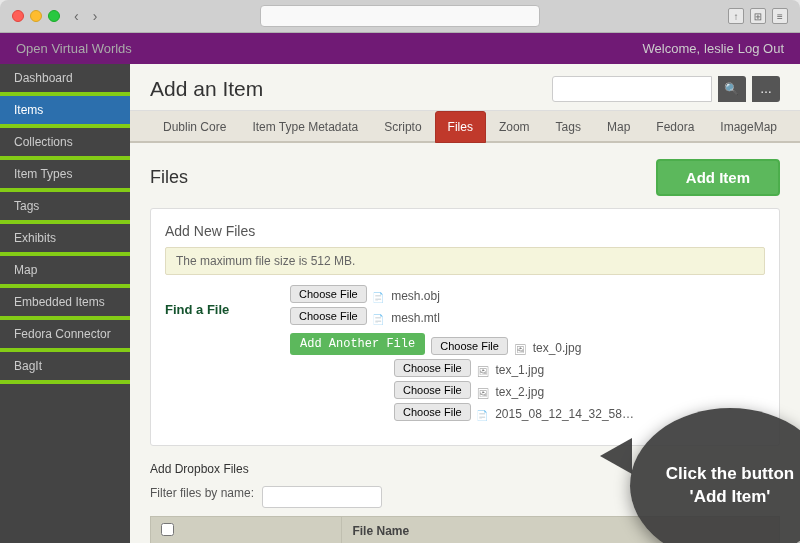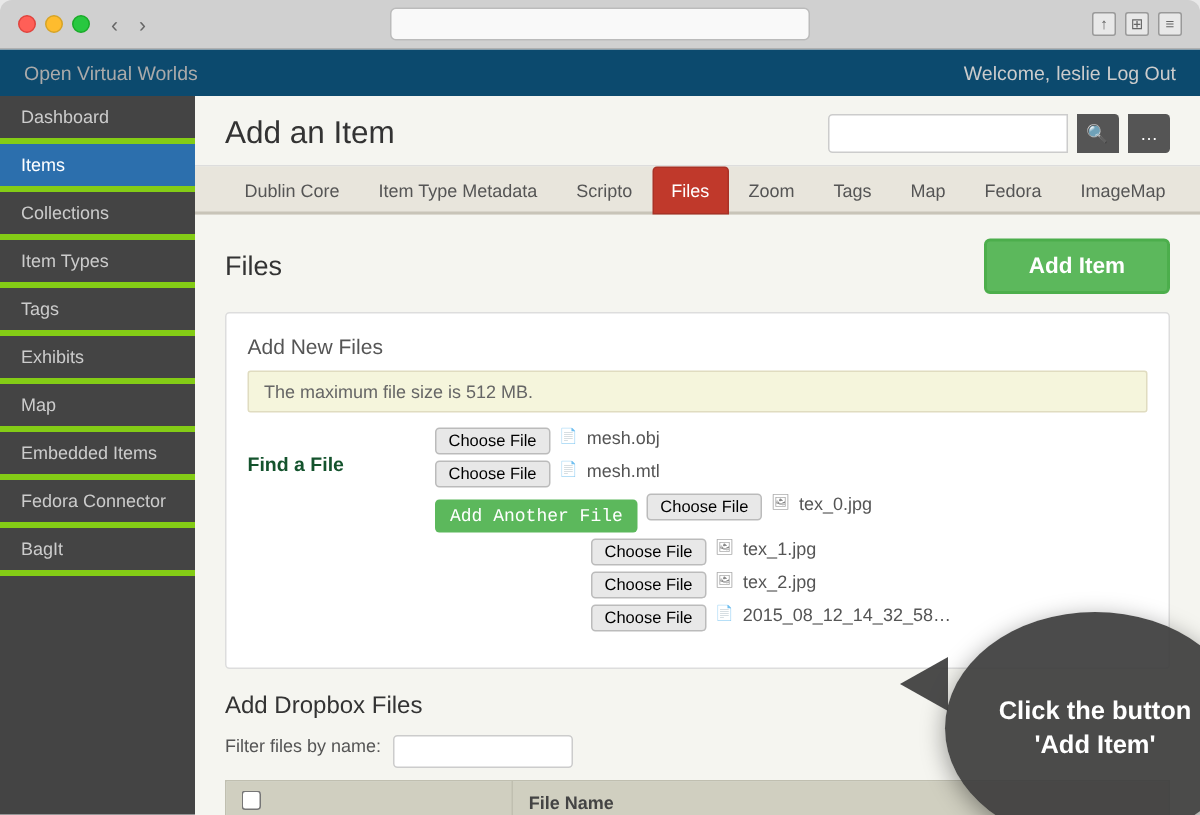--- a/index.html
+++ b/index.html
@@ -11,21 +11,21 @@
     .tl-red { background: #ff5f57; border: 1px solid #e0443e; }
     .tl-yellow { background: #febc2e; border: 1px solid #d6a427; }
     .tl-green { background: #28c840; border: 1px solid #1aab29; }
     .nav-btn { background: none; border: none; cursor: pointer; color: #666; font-size: 14px; margin-left: 8px; }
     .address-bar { flex: 1; text-align: center; position: absolute; left: 50%; transform: translateX(-50%); }
     .address-bar input { width: 280px; height: 22px; border-radius: 4px; border: 1px solid #bbb; background: #f9f9f9; text-align: center; font-size: 12px; color: #333; padding: 0 8px; }
     .window-icons { margin-left: auto; display: flex; gap: 6px; }
     .win-icon { width: 16px; height: 16px; border: 1px solid #999; border-radius: 2px; display: flex; align-items: center; justify-content: center; font-size: 10px; color: #666; background: #e8e8e8; cursor: pointer; }
 
     
-    .app-header { background: #0c4a6e; color: #ccc; padding: 8px 16px; display: flex; justify-content: space-between; align-items: center; font-size: 13px; }
+    .app-header { background: #701a75; color: #ccc; padding: 8px 16px; display: flex; justify-content: space-between; align-items: center; font-size: 13px; }
     .app-title { color: #aaa; font-size: 13px; }
     .app-header-right { display: flex; align-items: center; gap: 4px; font-size: 13px; }
     .app-header-right a { color: #ccc; text-decoration: none; }
     .app-header-right strong { color: #ccc; font-weight: normal; }
 
     
     .main-layout { display: flex; height: calc(543px - 60px); }
 
     
     .sidebar { width: 130px; background: #444; flex-shrink: 0; }
@@ -55,29 +55,29 @@
     .section-heading { font-size: 18px; font-weight: normal; color: #333; margin-bottom: 12px; display: flex; justify-content: space-between; align-items: center; }
     .add-item-btn { background: #5cb85c; color: #fff; border: 2px solid #4cae4c; padding: 8px 28px; font-size: 15px; font-weight: bold; cursor: pointer; border-radius: 4px; }
 
     
     .files-box { background: #fff; border: 1px solid #ddd; border-radius: 3px; padding: 14px; margin-bottom: 16px; position: relative; }
     .files-box-title { font-size: 14px; color: #555; margin-bottom: 8px; }
     .max-size-notice { background: #f5f5dc; border: 1px solid #e0dcc0; padding: 6px 10px; font-size: 12px; color: #666; margin-bottom: 10px; border-radius: 2px; }
     .find-file-row { display: flex; align-items: flex-start; gap: 10px; margin-bottom: 6px; }
     .find-file-label { font-size: 13px; color: #14532d; font-weight: bold; min-width: 80px; margin-top: 17px; }
     .file-rows { flex: 1; }
-    .file-row { display: flex; align-items: flex-start; gap: 6px; margin-bottom: 4px; padding-left: 35px; }
+    .file-row { display: flex; align-items: flex-end; gap: 6px; margin-bottom: 4px; padding-left: 35px; }
     .choose-file-btn { background: #e8e8e8; border: 1px solid #bbb; border-radius: 3px; padding: 2px 8px; font-size: 11px; cursor: pointer; white-space: nowrap; }
     .file-icon { font-size: 10px; color: #888; }
     .file-name-text { font-size: 12px; color: #555; }
     .add-another-btn { background: #5cb85c; color: #fff; border: none; padding: 4px 10px; font-size: 12px; cursor: pointer; border-radius: 3px; margin-top: 4px; font-family: Liberation Mono, monospace; }
 
     
     .dropbox-section { margin-top: 16px; }
-    .dropbox-title { font-size: 16px; font-weight: normal; color: #333; margin-bottom: 10px; }
+    .dropbox-title { font-size: 12px; font-weight: normal; color: #333; margin-bottom: 10px; }
     .filter-row { display: flex; align-items: flex-start; gap: 8px; margin-bottom: 8px; font-size: 12px; color: #555; }
     .filter-input { width: 120px; height: 22px; border: 1px solid #ccc; border-radius: 3px; padding: 0 6px; font-size: 12px; }
     .dropbox-table { width: 100%; border-collapse: collapse; }
     .dropbox-table thead tr { background: #d0cfc0; }
     .dropbox-table th { padding: 6px 10px; text-align: left; font-size: 12px; color: #444; border: 1px solid #c0bfb0; }
     .cb { width: 13px; height: 13px; }
 
     
     .callout-overlay { position: absolute; left: 480px; top: 200px; pointer-events: none; }
     .callout-bubble { background: rgba(60, 60, 60, 0.92); color: #fff; border-radius: 50%; width: 200px; height: 155px; display: flex; align-items: center; justify-content: center; text-align: center; font-size: 17px; font-weight: bold; line-height: 1.3; padding: 20px; position: relative; box-shadow: 0 4px 16px rgba(0,0,0,0.4); }

